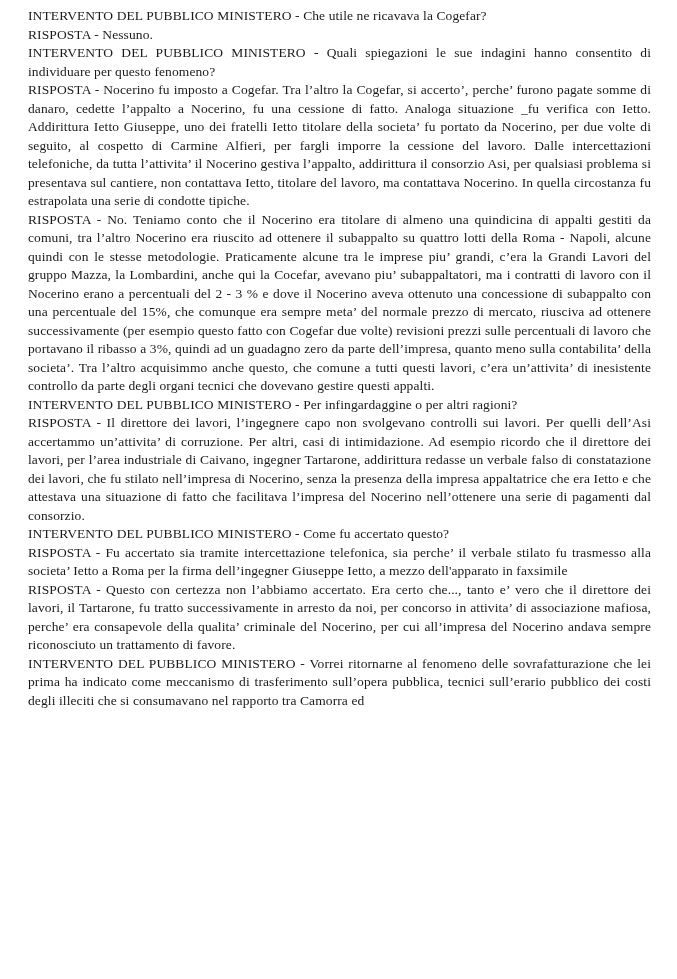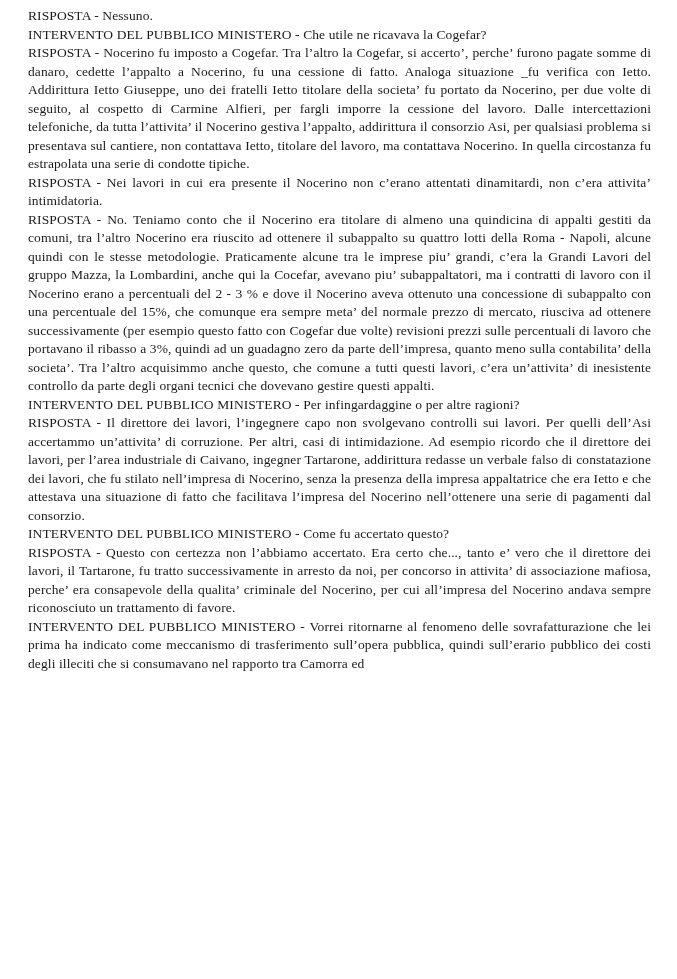--- a/index.html
+++ b/index.html
@@ -32,39 +32,40 @@
     padding: 0;
     text-rendering: optimizeLegibility;
   }
 </style>
 </head>
 <body>
 
 <div class="page">
   <div class="doc">
 
+      <p class="para">INTERVENTO DEL PUBBLICO MINISTERO - Che utile ne ricavava la Cogefar?</p>
+
       <p class="para">RISPOSTA - Nessuno.</p>
 
-      <p class="para">INTERVENTO DEL PUBBLICO MINISTERO - Che utile ne ricavava la Cogefar?</p>
-
+      <p class="para">INTERVENTO DEL PUBBLICO MINISTERO - Quali spiegazioni le sue indagini hanno consentito di individuare per questo fenomeno?</p>
 
       <p class="para">RISPOSTA - Nocerino fu imposto a Cogefar. Tra l’altro la Cogefar, si accerto’, perche’ furono pagate somme di danaro, cedette l’appalto a Nocerino, fu una cessione di fatto. Analoga situazione _fu verifica con Ietto. Addirittura Ietto Giuseppe, uno dei fratelli Ietto titolare della societa’ fu portato da Nocerino, per due volte di seguito, al cospetto di Carmine Alfieri, per fargli imporre la cessione del lavoro. Dalle intercettazioni telefoniche, da tutta l’attivita’ il Nocerino gestiva l’appalto, addirittura il consorzio Asi, per qualsiasi problema si presentava sul cantiere, non contattava Ietto, titolare del lavoro, ma contattava Nocerino. In quella circostanza fu estrapolata una serie di condotte tipiche.</p>
 
 
-      <p class="para">RISPOSTA - Nei lavori in cui era presente il Nocerino non c’erano attentati dinamitardi, non c’era attivita’ intimidatoria.</p>
 
 
       <p class="para">RISPOSTA - No. Teniamo conto che il Nocerino era titolare di almeno una quindicina di appalti gestiti da comuni, tra l’altro Nocerino era riuscito ad ottenere il subappalto su quattro lotti della Roma - Napoli, alcune quindi con le stesse metodologie. Praticamente alcune tra le imprese piu’ grandi, c’era la Grandi Lavori del gruppo Mazza, la Lombardini, anche qui la Cocefar, avevano piu’ subappaltatori, ma i contratti di lavoro con il Nocerino erano a percentuali del 2 - 3 % e dove il Nocerino aveva ottenuto una concessione di subappalto con una percentuale del 15%, che comunque era sempre meta’ del normale prezzo di mercato, riusciva ad ottenere successivamente (per esempio questo fatto con Cogefar due volte) revisioni prezzi sulle percentuali di lavoro che portavano il ribasso a 3%, quindi ad un guadagno zero da parte dell’impresa, quanto meno sulla contabilita’ della societa’. Tra l’altro acquisimmo anche questo, che comune a tutti questi lavori, c’era un’attivita’ di inesistente controllo da parte degli organi tecnici che dovevano gestire questi appalti.</p>
 
-      <p class="para">INTERVENTO DEL PUBBLICO MINISTERO - Per infingardaggine o per altre ragioni?</p>
+      <p class="para">INTERVENTO DEL PUBBLICO MINISTERO - Per infingardaggine o per altri ragioni?</p>
 
       <p class="para">RISPOSTA - Il direttore dei lavori, l’ingegnere capo non svolgevano controlli sui lavori. Per quelli dell’Asi accertammo un’attivita’ di corruzione. Per altri, casi di intimidazione. Ad esempio ricordo che il direttore dei lavori, per l’area industriale di Caivano, ingegner Tartarone, addirittura redasse un verbale falso di constatazione dei lavori, che fu stilato nell’impresa di Nocerino, senza la presenza della impresa appaltatrice che era Ietto e che attestava una situazione di fatto che facilitava l’impresa del Nocerino nell’ottenere una serie di pagamenti dal consorzio.</p>
 
       <p class="para">INTERVENTO DEL PUBBLICO MINISTERO - Come fu accertato questo?</p>
 
+      <p class="para">RISPOSTA - Fu accertato sia tramite intercettazione telefonica, sia perche’ il verbale stilato fu trasmesso alla societa’ Ietto a Roma per la firma dell’ingegner Giuseppe Ietto, a mezzo dell'apparato in faxsimile</p>
 
 
 
       <p class="para">RISPOSTA - Questo con certezza non l’abbiamo accertato. Era certo che..., tanto e’ vero che il direttore dei lavori, il Tartarone, fu tratto successivamente in arresto da noi, per concorso in attivita’ di associazione mafiosa, perche’ era consapevole della qualita’ criminale del Nocerino, per cui all’impresa del Nocerino andava sempre riconosciuto un trattamento di favore.</p>
 
-      <p class="para">INTERVENTO DEL PUBBLICO MINISTERO - Vorrei ritornarne al fenomeno delle sovrafatturazione che lei prima ha indicato come meccanismo di trasferimento sull’opera pubblica, quindi sull’erario pubblico dei costi degli illeciti che si consumavano nel rapporto tra Camorra ed</p>
+      <p class="para">INTERVENTO DEL PUBBLICO MINISTERO - Vorrei ritornarne al fenomeno delle sovrafatturazione che lei prima ha indicato come meccanismo di trasferimento sull’opera pubblica, tecnici sull’erario pubblico dei costi degli illeciti che si consumavano nel rapporto tra Camorra ed</p>
     </div>
 </div>
 
 </body></html>

